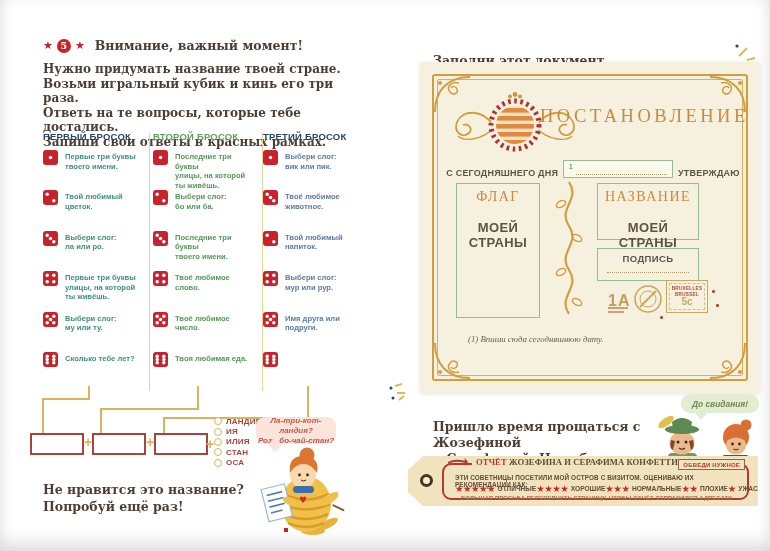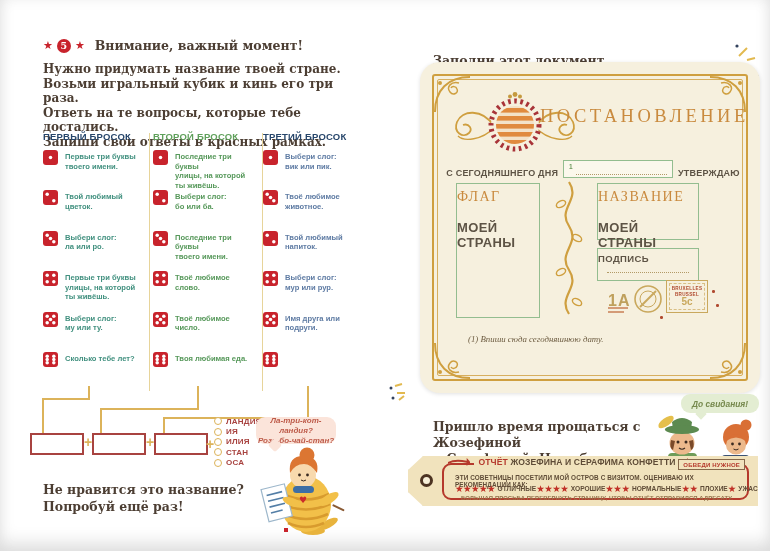--- a/index.html
+++ b/index.html
@@ -41,33 +41,33 @@
   .bubble-pink{left:256px;top:417px;width:80px;height:27px;background:#fbe4da;border-radius:9px;
     display:flex;align-items:center;justify-content:center;text-align:center;}
   .bubble-pink:after{content:"";position:absolute;left:14px;bottom:-6px;width:10px;height:10px;
     background:#fbe4da;transform:rotate(45deg);border-radius:2px;}
   .bubble-pink span{font-size:8px;line-height:10px;font-style:italic;font-weight:bold;color:#bd5a49;white-space:pre-line;}
 
   .retry{left:43px;top:468px;font-size:12.5px;line-height:17px;}
 
   
   .instruction{left:433px;top:40px;font-size:12.5px;}
-  .doc-card{left:420px;top:62px;width:340px;height:331px;background:var(--cream);border-radius:20px;
+  .doc-card{left:420px;top:62px;width:340px;height:331px;background:var(--cream);border-radius:3px;
     box-shadow:0 1px 4px rgba(0,0,0,.12);}
   .frame-outer{position:absolute;left:12px;top:12px;right:12px;bottom:12px;border:2px solid var(--frame);border-radius:3px;}
   .frame-inner{position:absolute;left:17px;top:17px;right:17px;bottom:17px;border:1px solid var(--frame);border-radius:2px;opacity:.8;}
   .corner{position:absolute;width:44px;height:44px;}
   .doc-title{position:absolute;left:120px;right:18px;top:44px;text-align:center;
     font-family:"Liberation Serif",serif;font-size:18.5px;letter-spacing:3.5px;color:var(--orange);font-weight:400;}
   .date-row{position:absolute;left:24px;top:97px;right:18px;display:flex;align-items:center;gap:5px;justify-content:center;}
   .date-label{font-size:9px;font-weight:bold;color:var(--doclabel);letter-spacing:.2px;margin-top:9px;}
   .date-box{width:110px;height:18px;border:1.2px solid var(--docgreen);background:#fbf8ec;display:flex;align-items:flex-end;padding:2px 5px;box-sizing:border-box;gap:3px;}
   .date-sup{font-size:6.5px;color:#6f9a5f;align-self:flex-start;font-weight:bold;}
   .dotted{flex:1;border-bottom:1.6px dotted #b29a66;height:10px;}
-  .gbox{position:absolute;border:1.4px solid var(--docgreen);background:var(--cream);box-sizing:border-box;text-align:left;}
+  .gbox{position:absolute;border:1.4px solid var(--docgreen);background:var(--cream);box-sizing:border-box;text-align:center;}
   .gbox .big{font-family:"Liberation Serif",serif;font-size:14px;letter-spacing:1.5px;color:var(--orange);margin-top:5px;}
   .gbox .sub{font-size:13px;font-weight:bold;color:var(--doclabel);letter-spacing:.4px;margin-top:15px;}
   .sig-line{position:absolute;left:9px;right:9px;bottom:7px;border-bottom:1.6px dotted #b29a66;}
   .footnote{position:absolute;left:48px;right:30px;top:272px;font-family:"Liberation Serif",serif;
     font-style:italic;font-size:8.8px;color:#6b5a3f;}
   .stamp-wrap{position:absolute;left:188px;top:218px;width:115px;height:44px;}
   .stamp-1a{position:absolute;left:0;top:12px;font-size:16px;font-weight:bold;color:#bfa05c;letter-spacing:1px;}
   .stamp-micro{position:absolute;left:0;width:20px;height:1.5px;background:#c87f54;opacity:.75;}
   .stamp-rect{position:absolute;left:58px;top:0px;width:42px;height:33px;border:1.5px solid #c9a85d;
     box-sizing:border-box;display:flex;flex-direction:column;align-items:center;justify-content:center;outline:1px dashed #d9bf85;outline-offset:-4px;}
@@ -79,21 +79,21 @@
   .bubble-green{left:681px;top:394px;width:78px;height:19px;background:#e3edd2;border-radius:9px;
     display:flex;align-items:center;justify-content:center;}
   .bubble-green:after{content:"";position:absolute;left:16px;bottom:-5px;width:8px;height:8px;background:#e3edd2;transform:rotate(45deg);}
   .bubble-green span{font-size:8.4px;font-style:italic;font-weight:bold;color:#76894d;}
 
   .tag{left:408px;top:456px;width:350px;height:50px;background:var(--tagbg);
     clip-path:polygon(15px 0,100% 0,100% 100%,15px 100%,0 72%,0 28%);box-shadow:0 1px 3px rgba(0,0,0,.2);}
   .tag-hole{position:absolute;left:12px;top:18px;width:13px;height:13px;border-radius:50%;
     background:#f7efd8;border:3.5px solid #4c3321;box-sizing:border-box;}
   .tag-border{position:absolute;left:34px;top:7px;right:9px;bottom:6px;border:2px solid var(--tagred);border-radius:9px;}
-  .tag-titlebar{position:absolute;left:40px;top:1px;width:258px;display:flex;align-items:center;gap:4px;background:transparent;}
+  .tag-titlebar{position:absolute;left:40px;top:1px;width:258px;display:flex;align-items:center;gap:4px;background:transparent;font-family:Liberation Serif, serif;}
   .tag-title{background:var(--tagbg);padding:0 4px;font-size:8.6px;font-weight:bold;color:var(--tagink);white-space:nowrap;letter-spacing:.1px;}
   .tag-title b{color:var(--tagred);}
   .arrow{flex:1;height:8px;}
   .hintbox{position:absolute;right:13px;top:3px;border:1.2px solid #86684a;background:var(--tagbg);
     padding:1.5px 4px;font-size:6px;font-weight:bold;color:var(--tagred);letter-spacing:.2px;}
   .tag-line1{position:absolute;left:47px;right:16px;top:17.5px;font-size:6.4px;font-weight:bold;color:var(--tagink);letter-spacing:.1px;}
   #ratings{position:absolute;left:47px;right:16px;top:26.5px;display:flex;justify-content:space-between;align-items:center;}
   .rate{display:flex;align-items:center;gap:2.5px;}
   .rate .st{color:#c03127;font-size:9.5px;letter-spacing:-.5px;font-family:"DejaVu Sans",sans-serif;}
   .rate .lb{font-size:6.6px;font-weight:bold;color:var(--tagink);}

